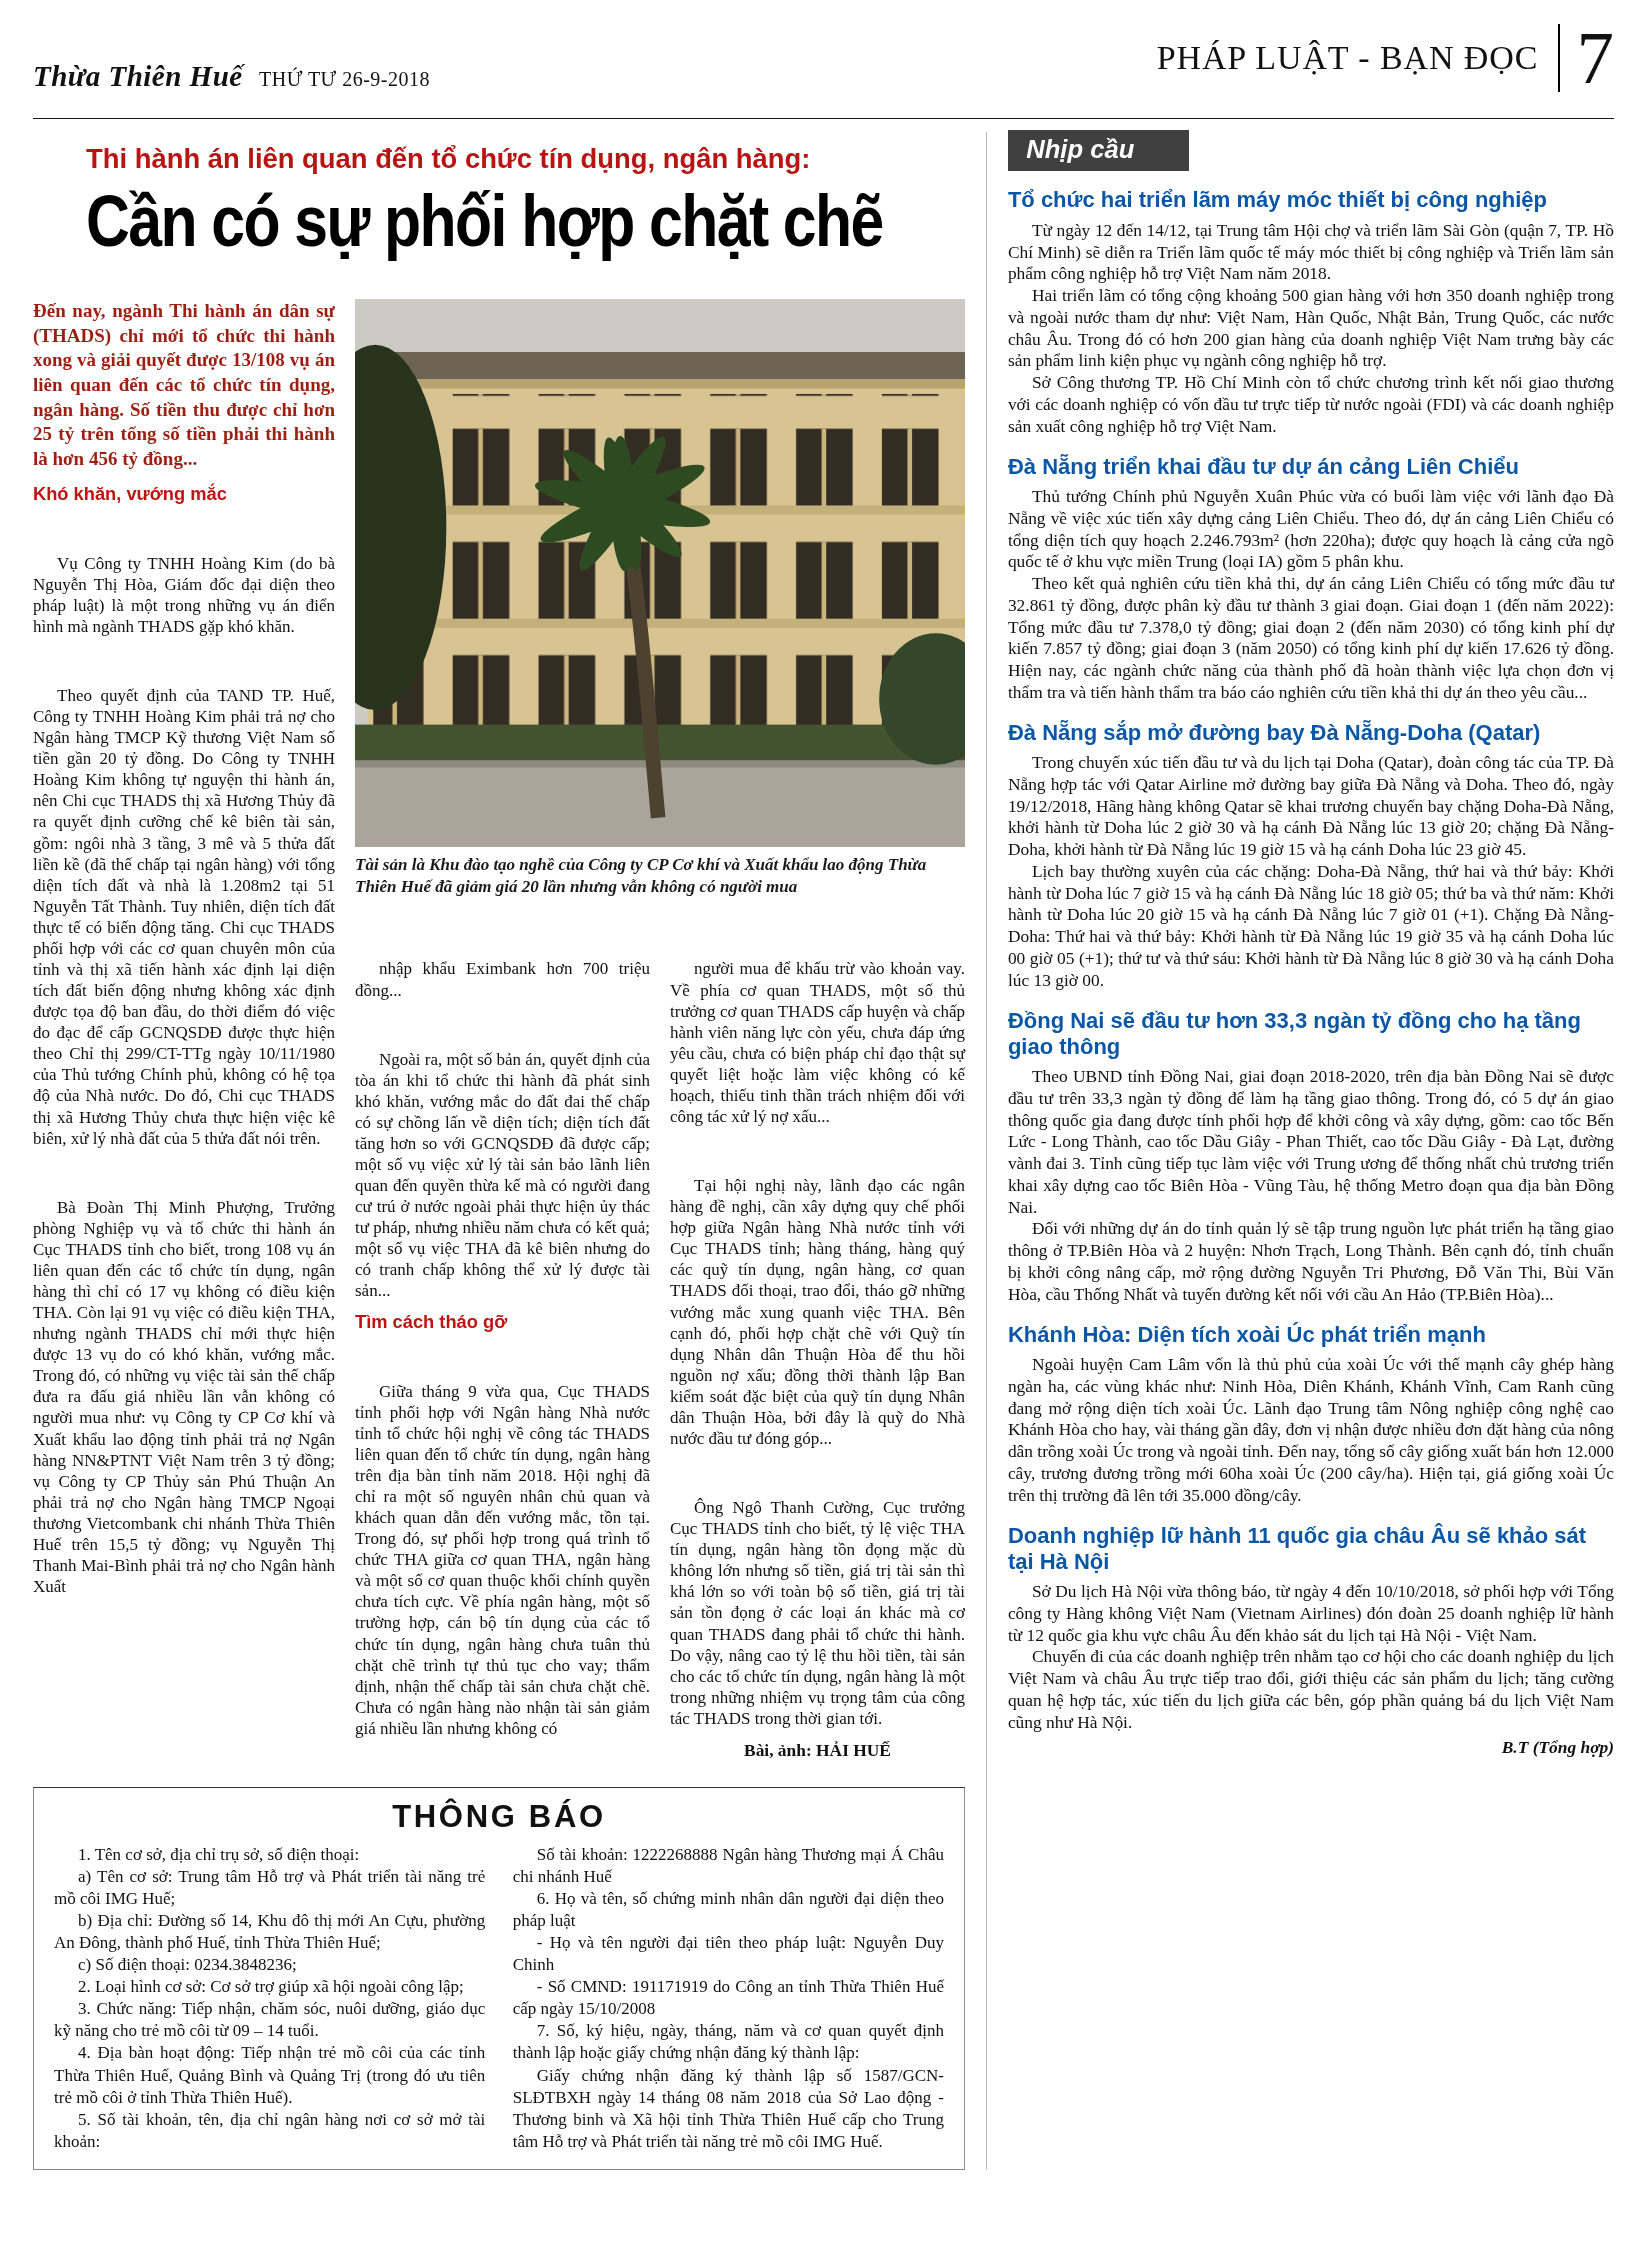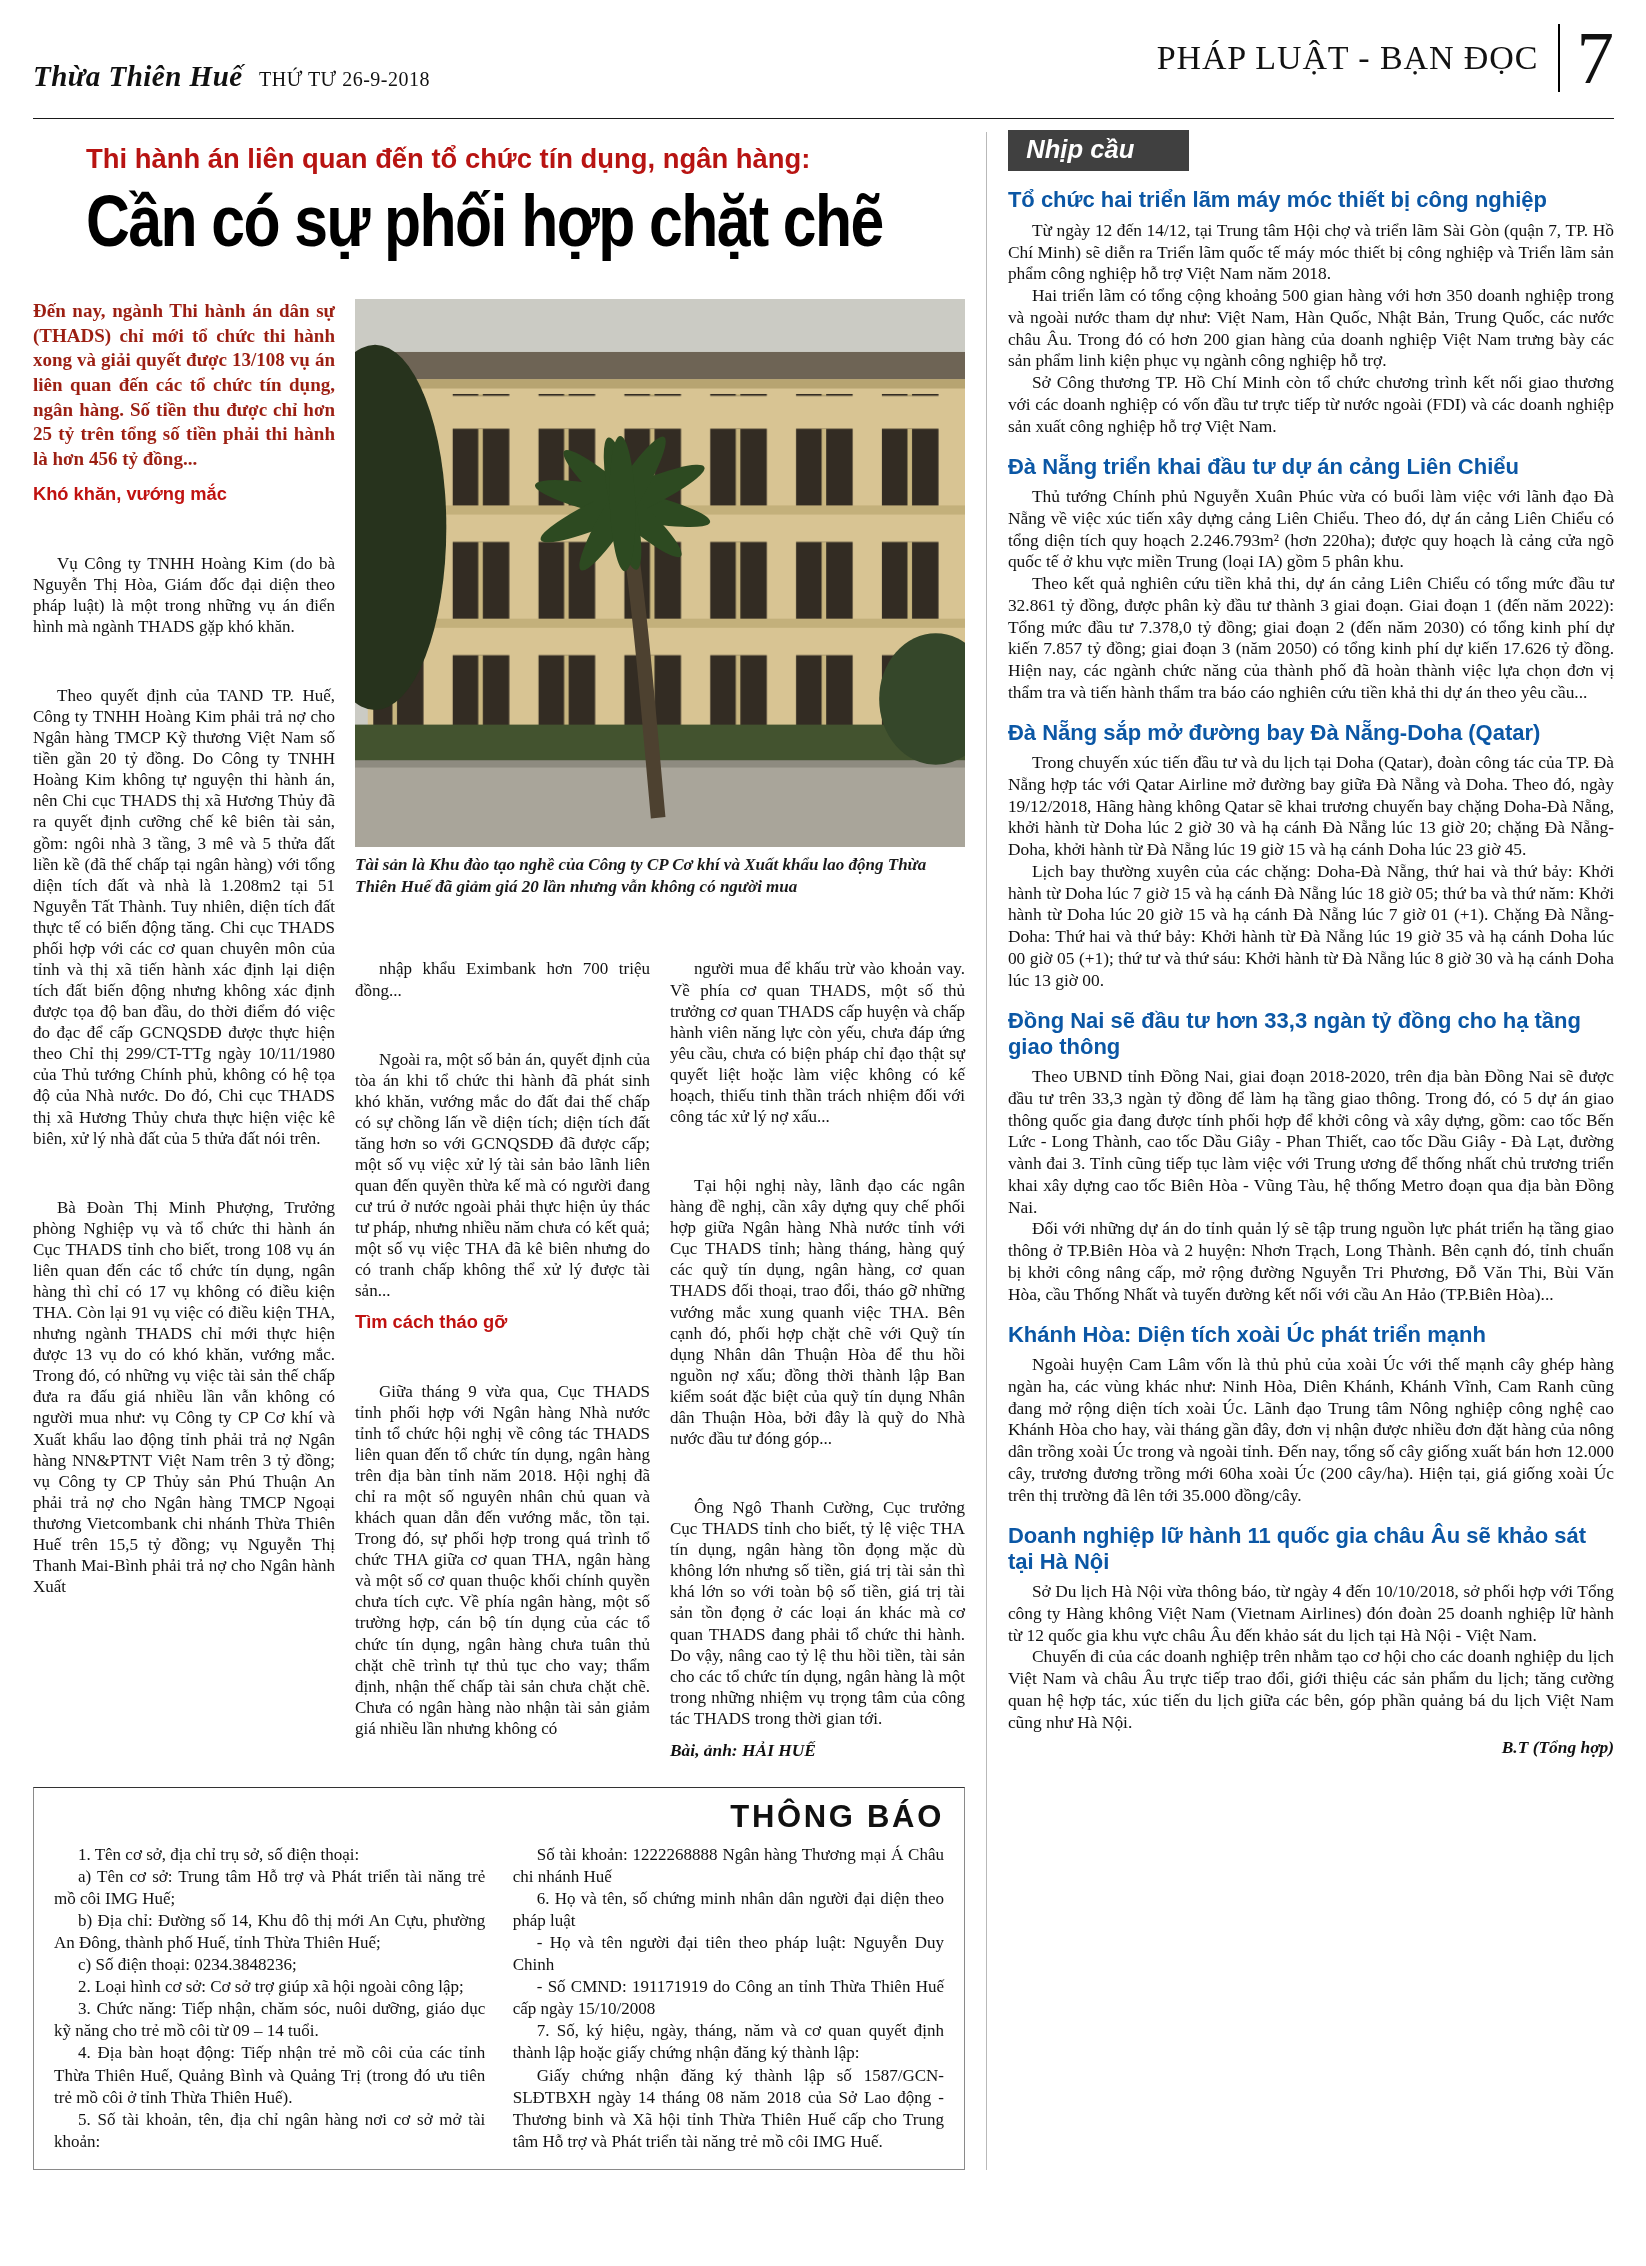--- a/index.html
+++ b/index.html
@@ -53,29 +53,29 @@
   }
   .body-p { font-size:17px; line-height:1.24; text-align:justify; text-indent:24px;margin-top:48px; }
   .photo-frame { width:100%; }
   .photo-frame svg { display:block; width:100%; height:548px; }
   .caption {
     font-style:italic; font-weight:bold; font-size:17px; line-height:1.28;
     margin:7.3px 0 12.8px; color:#1a1a1a;
   }
   .two-cols { display:flex; gap:20px; }
   .two-cols .flowcol { flex:1; min-width:0; }
-  .byline { text-align:left; font-weight:bold; font-style:italic; font-size:17.4px; margin-top:11px; }
+  .byline { text-align:center; font-weight:bold; font-size:17.4px; margin-top:11px; }
 
   
   .notice-box {
     margin-top:25.6px; border:0.9px solid #8a8a8a; border-top:1.8px solid #333;
     padding:11px 20px 16.4px;
   }
   .notice-title {
-    text-align:right; font-family:"Liberation Sans", sans-serif; font-weight:bold;
+    text-align:center; font-family:"Liberation Sans", sans-serif; font-weight:bold;
     font-size:31px; letter-spacing:2.7px; margin-bottom:9.1px;
   }
   .notice-cols { display:flex; gap:27.4px; }
   .notice-col { flex:1; min-width:0; }
   .notice-col p { font-size:17px; line-height:1.3; text-align:justify; text-indent:24px; }
 
   
   .nhipcau-badge {
     display:inline-block; background:#404040; color:#fff;
     font-family:"Liberation Sans", sans-serif; font-weight:bold; font-style:italic;

